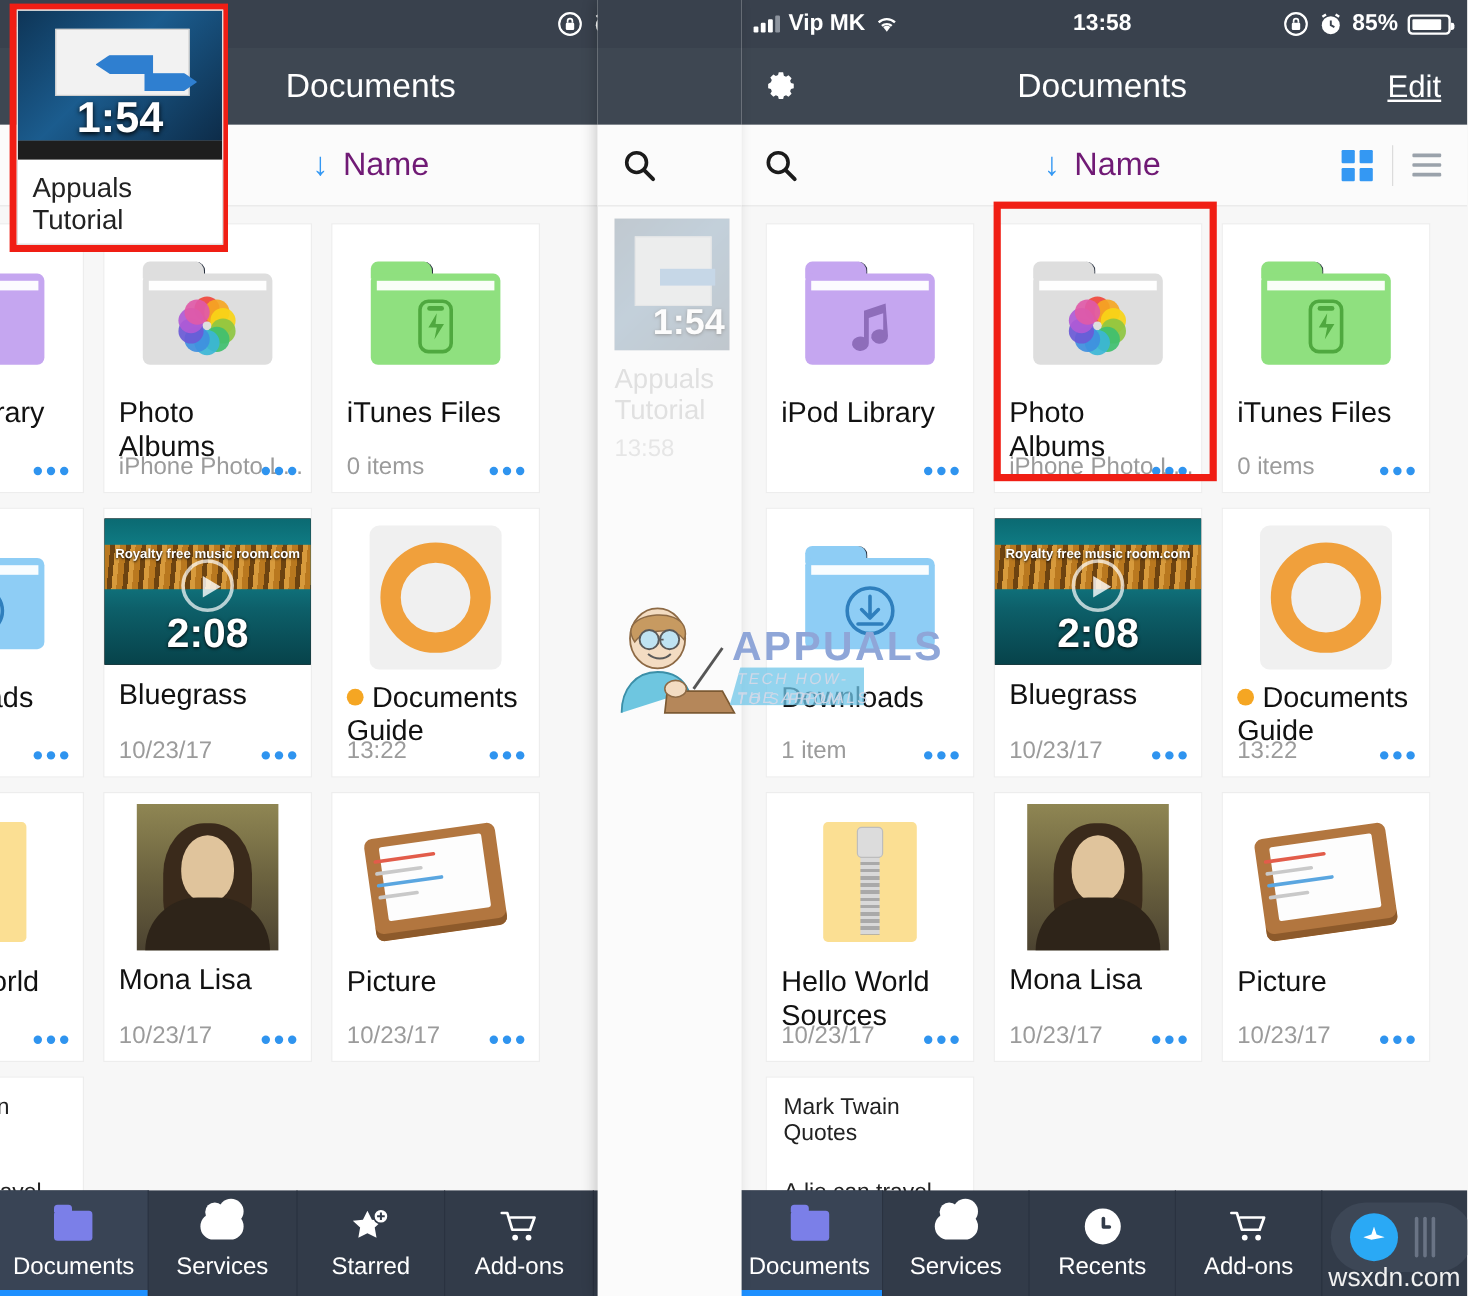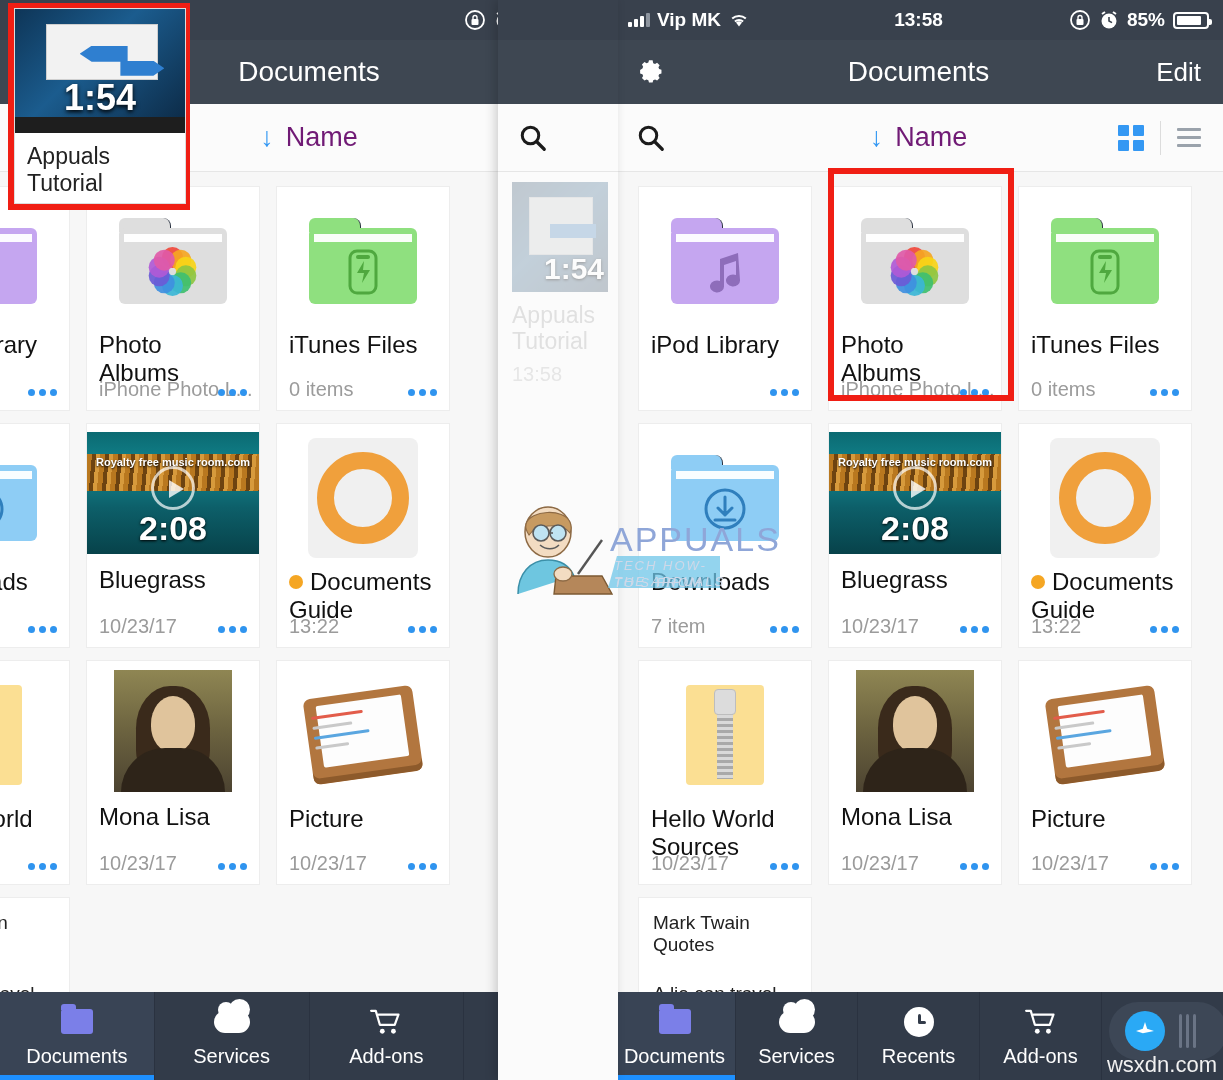--- a/index.html
+++ b/index.html
@@ -19,21 +19,21 @@
   .bars i:nth-child(1){height:5px;} .bars i:nth-child(2){height:8px;}
   .bars i:nth-child(3){height:11px;} .bars i:nth-child(4){height:14px;background:#8d949e;}
   .batt { width:36px; height:17px; border:2px solid #fff; border-radius:4px; position:relative; padding:2px;}
   .batt:after { content:""; position:absolute; right:-5px; top:5px; width:3px; height:6px;
                 background:#fff; border-radius:0 2px 2px 0; }
   .batt b { display:block; height:100%; background:#fff; border-radius:1px; }
 
   .navbar { height:64px; background:#3e4752; color:#fff; display:flex; align-items:center;
             padding:0 22px; position:relative; }
   .navbar .title { position:absolute; left:0; right:0; text-align:center; font-size:28px; pointer-events:none;}
-  .navbar .edit { margin-left:auto; font-size:26px; position:relative; z-index:2; }
+  .navbar .edit { margin-left:auto; font-size:26px; position:relative; z-index:2;text-decoration:underline; }
   .gear { width:30px; height:30px; position:relative; z-index:2; }
 
   .sortbar { height:68px; background:#fbfbfb; border-bottom:1px solid #e6e6e6;
              display:flex; align-items:center; padding:0 22px; position:relative; }
   .sortbar .sortcenter { position:absolute; left:0; right:0; display:flex; justify-content:center;
                          align-items:center; gap:12px; pointer-events:none; }
   .sortlabel { font-size:27px; color:#701a75; }
   .arrow-down { color:#3498f3; font-size:27px; }
   .viewicons { margin-left:auto; display:flex; align-items:center; gap:16px; position:relative; z-index:2;}
   .gridicon { display:grid; grid-template-columns:11px 11px; grid-template-rows:11px 11px; gap:4px; }
@@ -147,21 +147,21 @@
   .compass { width:40px; height:40px; border-radius:50%; background:#2aa9f5; position:relative; }
   .compass:after { content:""; position:absolute; left:11px; top:11px; width:18px; height:18px;
                    background:#fff; clip-path:polygon(50% 0,62% 38%,100% 50%,38% 62%,0 100%,38% 62%,0 50%,38% 38%); }
   .grip { display:flex; gap:4px; }
   .grip i { width:3px; height:34px; background:#6a7485; border-radius:2px; display:block; }
 
   
   .redbox { position:absolute; border:6px solid #f01e14; z-index:40; pointer-events:none; }
   .popcard { position:absolute; z-index:45; background:#fff; border:1px solid #ddd; overflow:hidden; }
   .watermark { position:absolute; z-index:35; pointer-events:none; }
-  .wm-text { font-size:34px; letter-spacing:2px; color:#8fa6d8; font-weight:normal; }
+  .wm-text { font-size:34px; letter-spacing:2px; color:#8fa6d8; font-weight:bold; }
   .wm-sub { font-size:13px; color:#cfd8e8; letter-spacing:2px; line-height:1.3;font-style:italic; }
   .wm-ribbon { background:#6fc6e8; opacity:.75; }
   .wsxdn { position:absolute; right:6px; bottom:2px; color:#f0f0f0; font-size:22px; z-index:60;margin-left:39px; }
   .slidepanel { position:absolute; top:0; bottom:0; background:#fbfbfb; z-index:20;
                 box-shadow:-3px 0 10px rgba(0,0,0,.18); }
   .ghost { opacity:.38; }
 </style>
 </head>
 <body>
 
@@ -437,20 +437,30 @@
        <span>Documents</span>
      </div>
         <div class="tab ">
        <span class="tabico">
             <span class="cloud"></span>
           </span>
        <span>Services</span>
      </div>
         <div class="tab ">
        <span class="tabico">
+            <svg class="star" viewBox="0 0 34 32">
+              <path d="M14 2l4 8 9 1-6.5 6 1.6 9L14 22l-8.1 4 1.6-9L1 11l9-1z" fill="#fff"></path>
+              <circle cx="26" cy="7" r="6.4" fill="#fff" stroke="#323b49" stroke-width="1.6"></circle>
+              <path d="M26 3.6v6.8M22.6 7h6.8" stroke="#323b49" stroke-width="1.8"></path>
+            </svg>
+          </span>
+       <span>Starred</span>
+     </div>
+        <div class="tab ">
+       <span class="tabico">
             <svg class="cart" viewBox="0 0 34 28">
               <path d="M1 2h5l4.4 15h16l4-11H9" stroke="#fff" stroke-width="2.4" fill="none" stroke-linecap="round" stroke-linejoin="round"></path>
               <circle cx="13" cy="24" r="2.6" fill="#fff"></circle>
               <circle cx="25" cy="24" r="2.6" fill="#fff"></circle>
             </svg>
           </span>
        <span>Add-ons</span>
      </div>
         <div style="flex:1"></div>
       </div>
@@ -645,21 +655,21 @@
                 <span class="strip"></span>
                 <span class="glyph">
                   <svg width="50" height="50" viewBox="0 0 50 50">
                     <circle cx="25" cy="25" r="19" fill="none" stroke="#2f7fbd" stroke-width="3"></circle>
                     <path d="M25 13v18m0 0-7-7m7 7 7-7M15 36h20" stroke="#2f7fbd" stroke-width="3" fill="none" stroke-linecap="round"></path>
                   </svg>
                 </span>
               </span>
             </div>
         <div class="cname">Downloads</div>
-        <div class="cmeta">7 item</div>
+        <div class="cmeta">1 item</div>
         <div class="dots">
               <i></i>
               <i></i>
               <i></i>
             </div>
       </div>
         </div>
         <div class="cardwrap" style="width:190px">
       <div class="card">
         <div class="thumb" style="height:124px;margin:-2px -12px 0">

